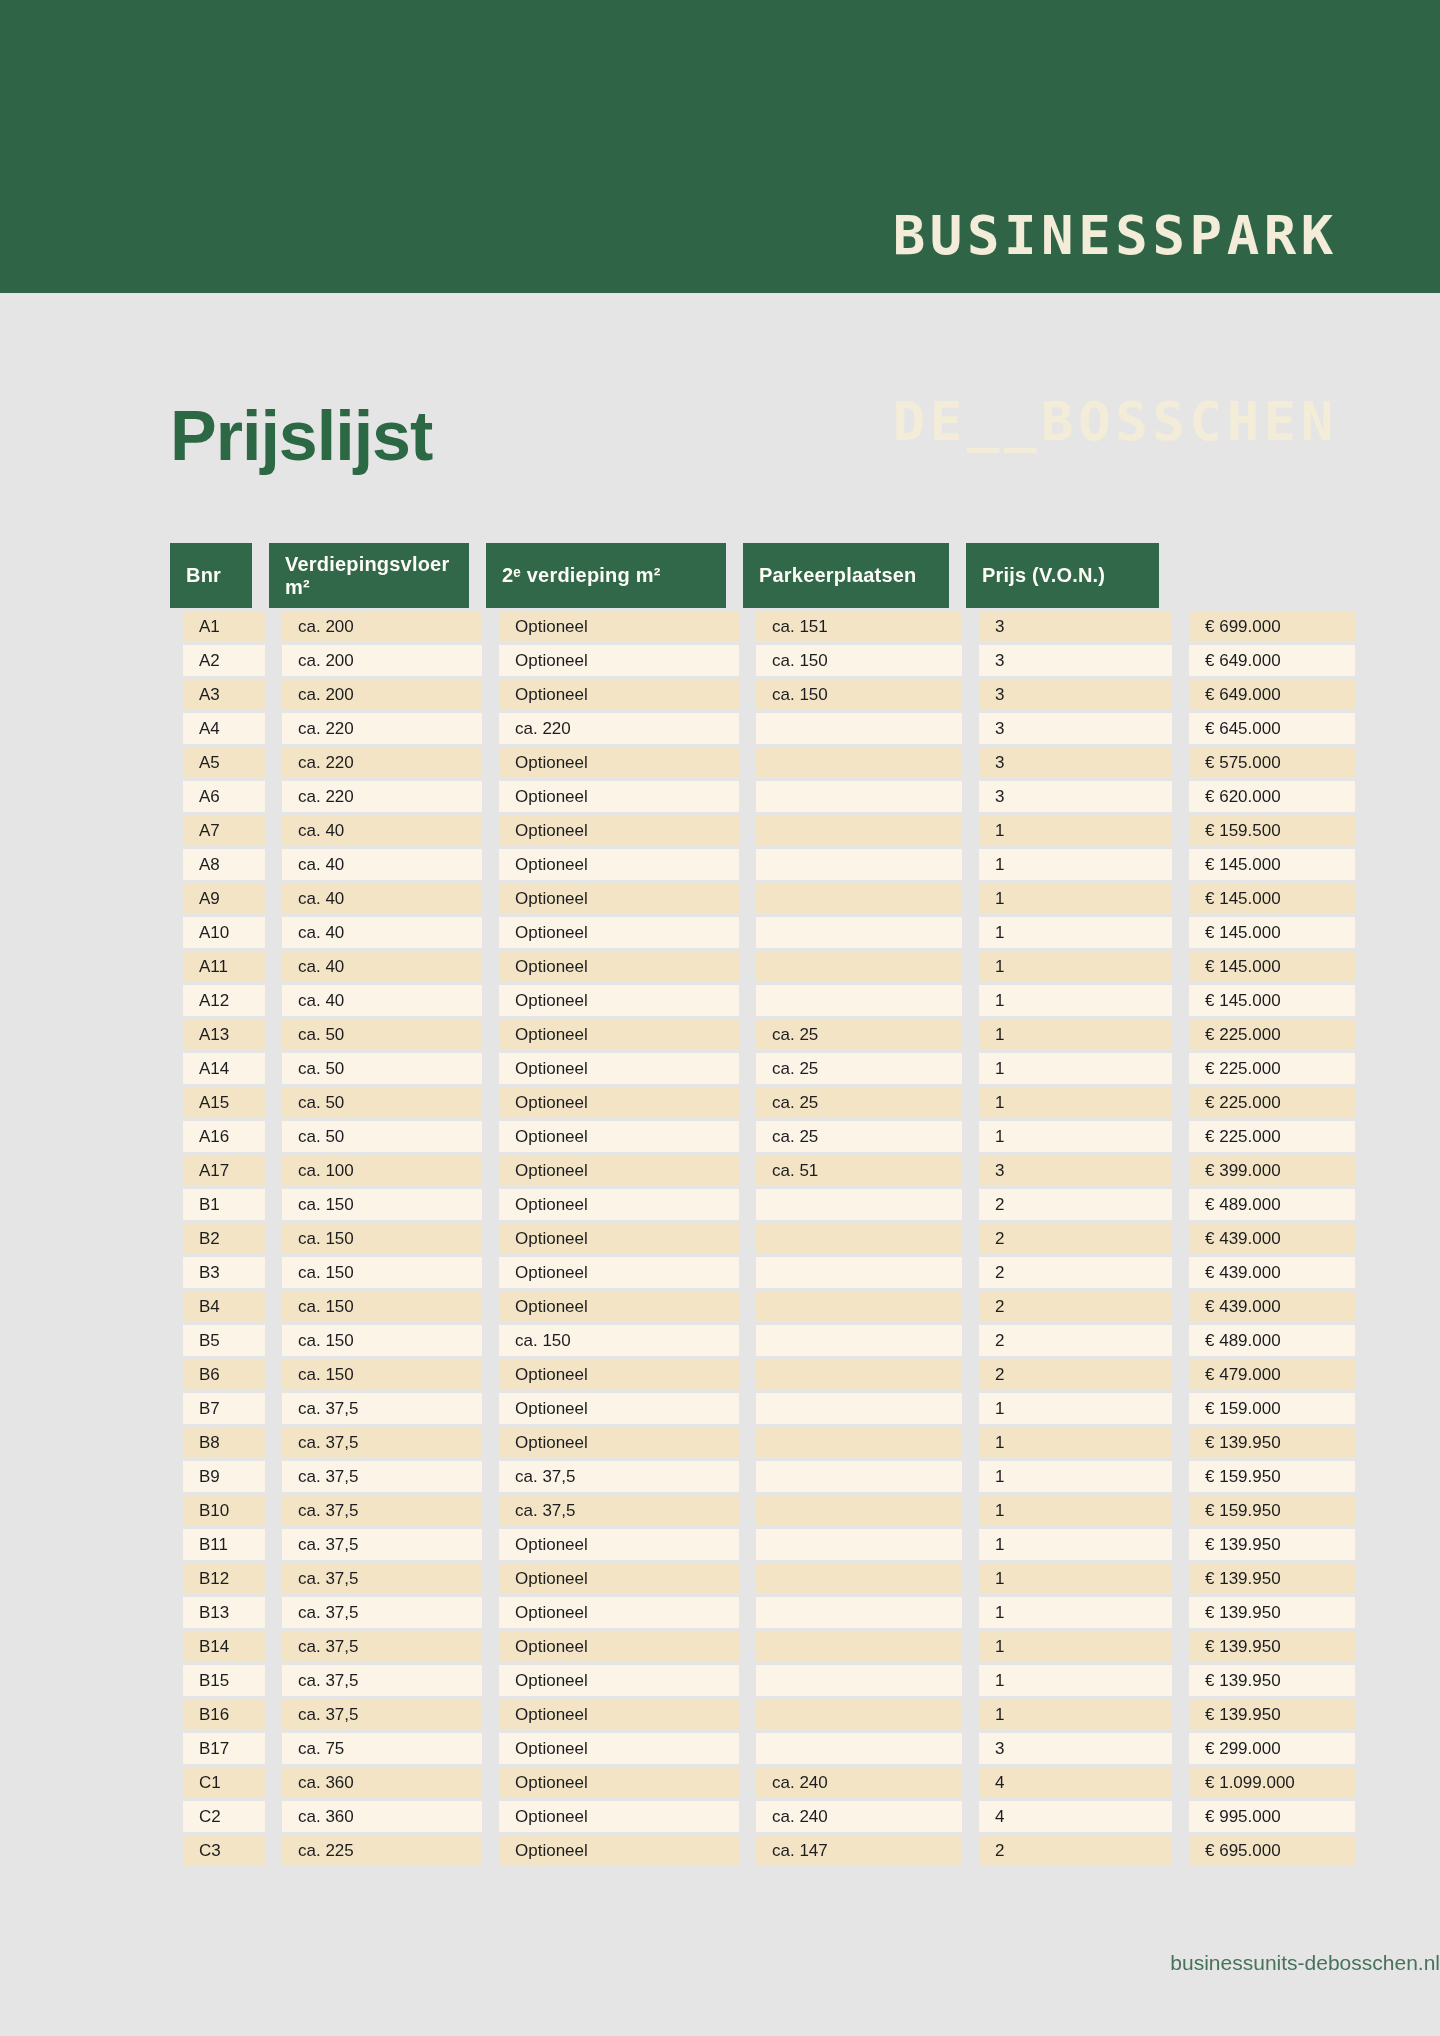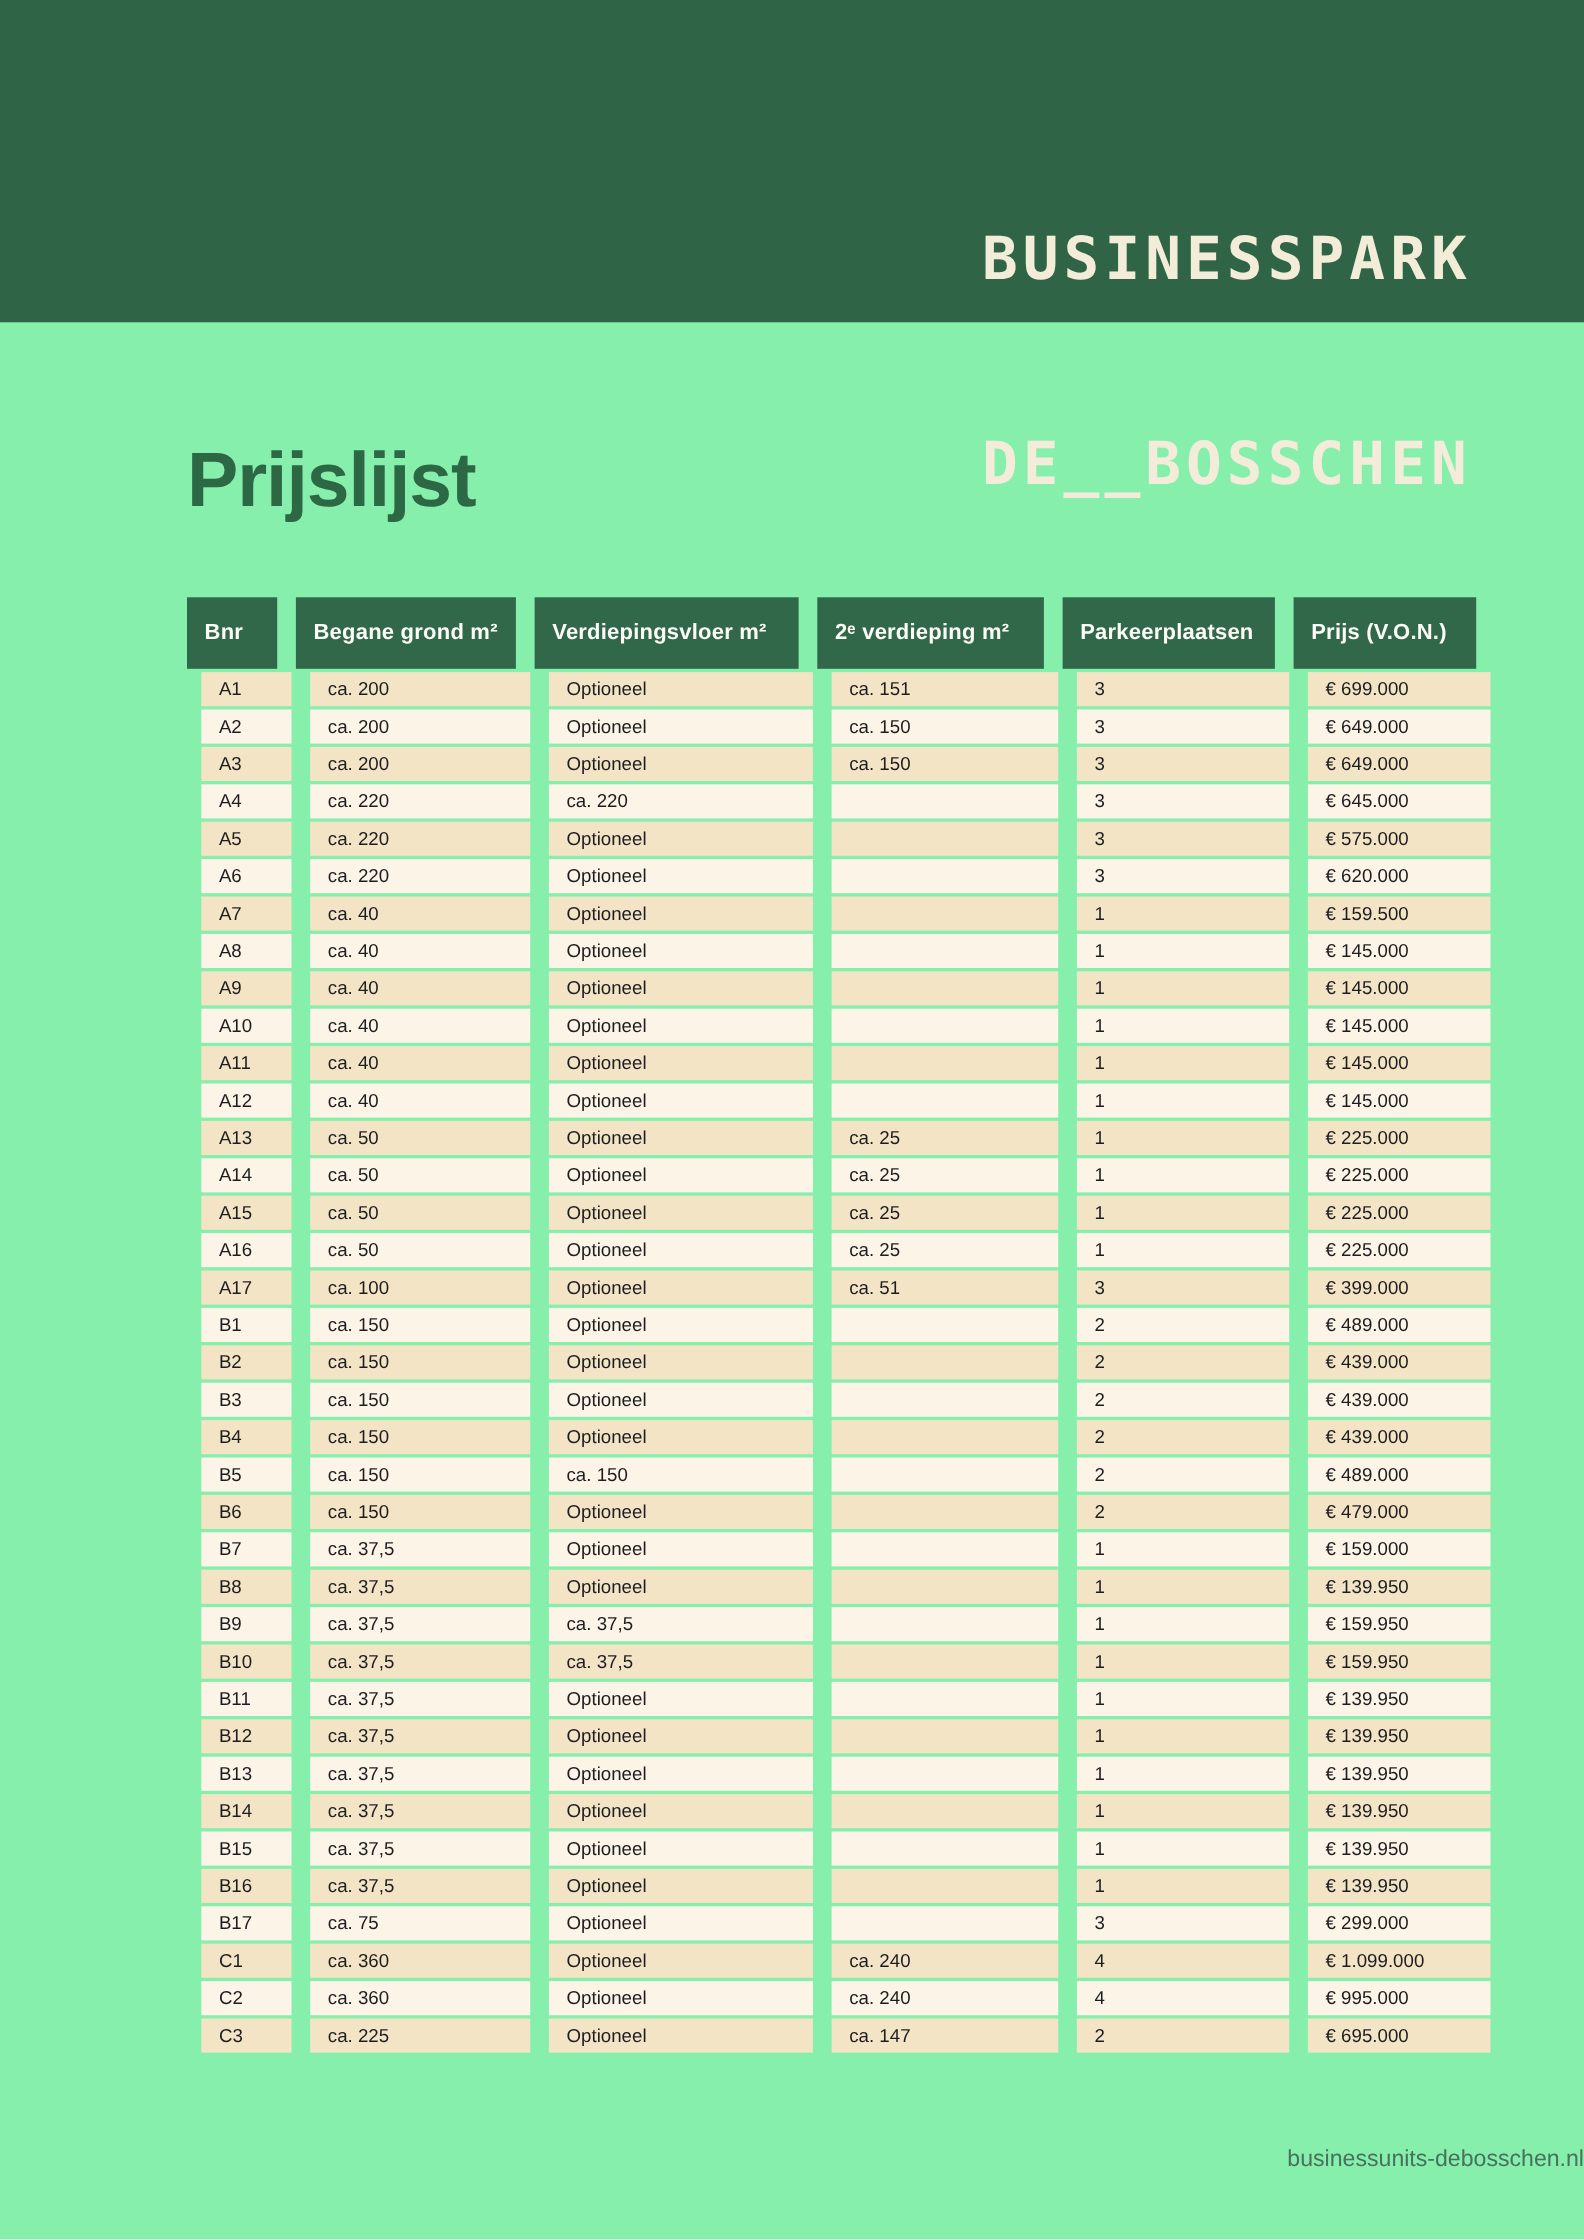--- a/index.html
+++ b/index.html
@@ -1,17 +1,17 @@
 <!DOCTYPE html>
 <html style="--band-green: #2F6446; --thead-green: #31684A; --title-green: #2D6845; --row-dark: #F3E4C6; --row-light: #FBF4E7; --cream: #F2ECD8; --footer-green: #47725C; --header-text: #FDFCF7; --body-text: #1D1D1F;"><head>
 <meta charset="utf-8">
 <style>
   html,body{margin:0;padding:0;background:#ffffff;}
   .page{
-    position:relative;width:1440px;height:2036px;background:#86efac;overflow:hidden;
+    position:relative;width:1440px;height:2036px;background:#e5e5e5;overflow:hidden;
     font-family:"Liberation Sans","DejaVu Sans",sans-serif;
   }
   .band{
     position:absolute;top:0;left:0;width:1440px;height:293px;
     background:var(--band-green,#2F6446);
   }
   .logo{
     position:absolute;top:81px;right:102px;
     color:var(--cream,#F2ECD8);
     font-family:"DejaVu Sans Mono",monospace;
@@ -57,21 +57,20 @@
       <div>BUSINESSPARK</div>
       <div>DE__BOSSCHEN</div>
     </div>
   </header>
 
   <h1 class="page-title">Prijslijst</h1>
 
   <div class="price-table">
     <div class="thead" id="thead">
         <div class="cell th">Bnr</div>
-        <div class="cell th">Begane grond m²</div>
         <div class="cell th">Verdiepingsvloer m²</div>
         <div class="cell th">2ᵉ verdieping m²</div>
         <div class="cell th">Parkeerplaatsen</div>
         <div class="cell th">Prijs (V.O.N.)</div>
       </div>
     <div id="tbody">
         <div class="trow dark">
           <div class="cell td">A1</div>
           <div class="cell td">ca. 200</div>
           <div class="cell td">Optioneel</div>

